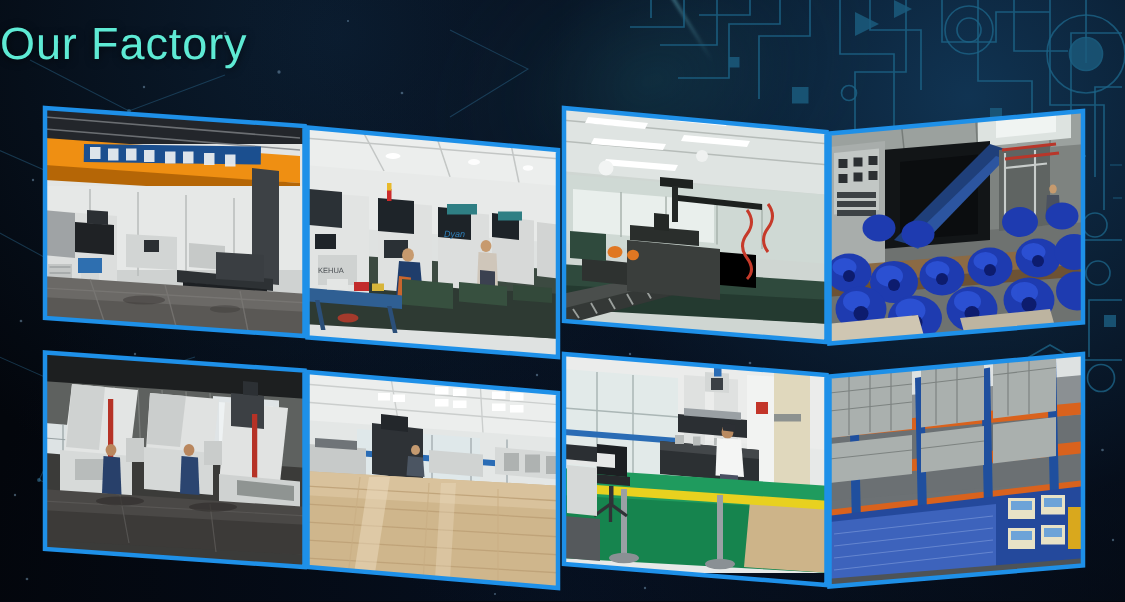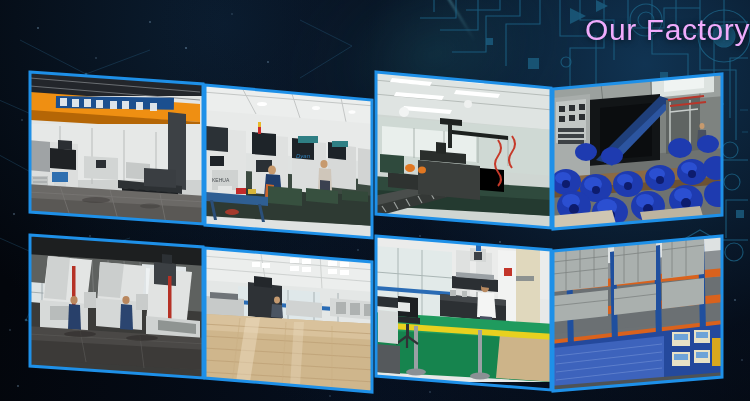--- a/index.html
+++ b/index.html
@@ -34,22 +34,22 @@
     background:linear-gradient(90deg, rgba(120,220,235,0) 0%, rgba(130,225,240,.55) 55%, rgba(120,220,235,0) 100%);
     transform:rotate(58deg);
     filter:blur(1px);
   }
   .bg-net,.bg-circuit,.bg-stars{position:absolute;inset:0;}
   .bg-net svg,.bg-circuit svg,.bg-stars svg{width:100%;height:100%;display:block;}
 
   
   .title{
     position:absolute;left:0;right:0;top:13px;
-    text-align:right;
-    color:#f0abfc;
+    text-align:left;
+    color:#5eead4;
     font-size:30px;
     font-weight:400;
     letter-spacing:.6px;
     text-shadow:0 1px 6px rgba(0,0,0,.65);
     z-index:6;
   }
 
   
   .gallery{position:absolute;inset:0;z-index:5;}
   .gallery svg{width:100%;height:100%;display:block;}

